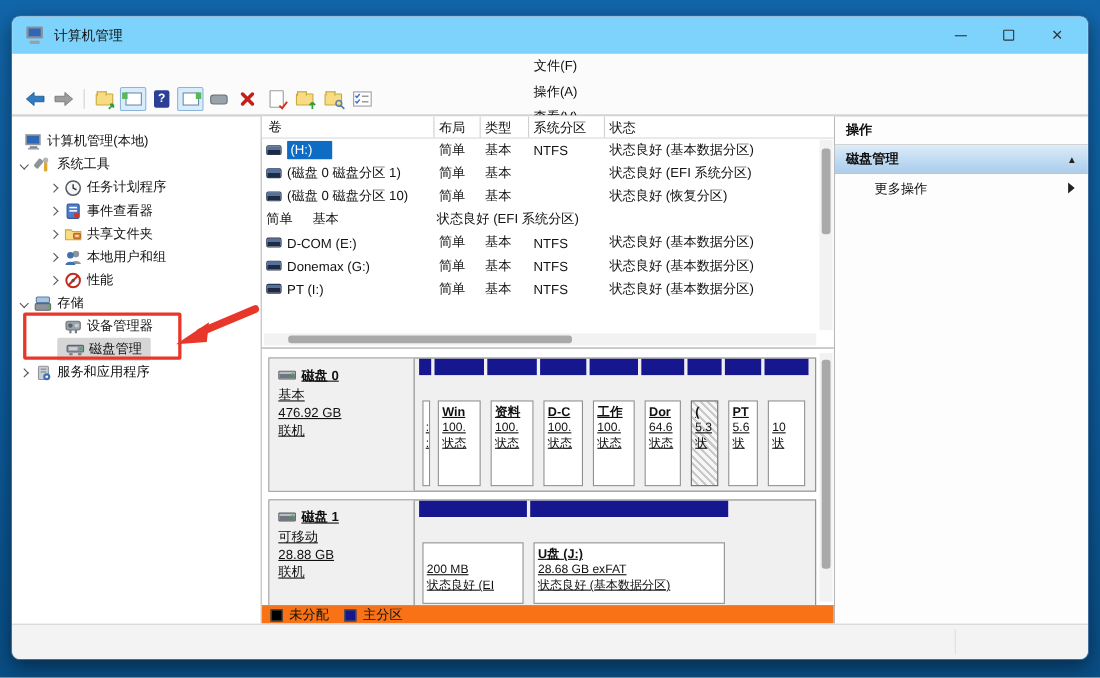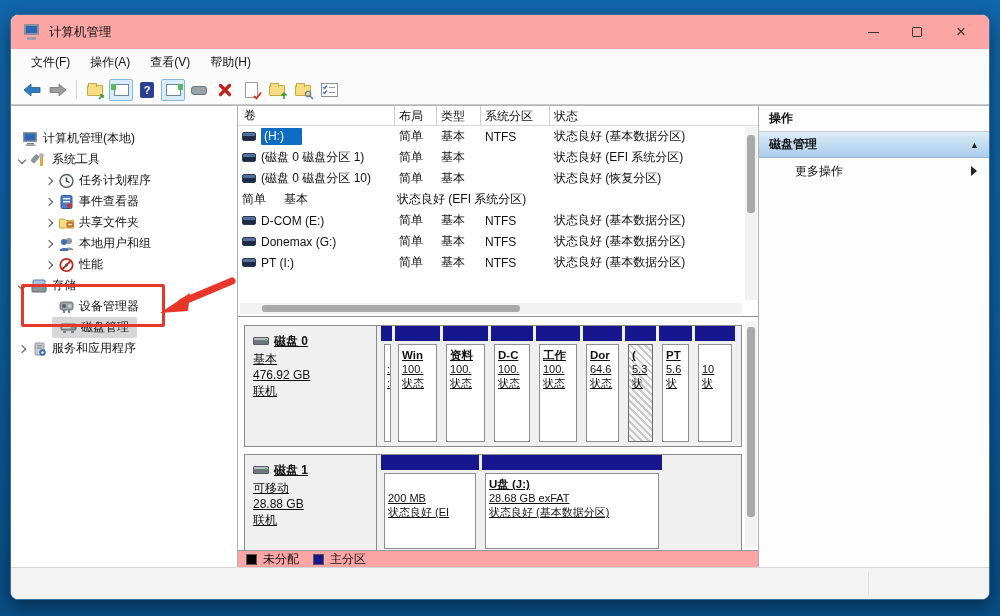--- a/index.html
+++ b/index.html
@@ -5,33 +5,33 @@
   * { margin:0; padding:0; box-sizing:border-box; }
   html,body { width:1000px; height:616px; overflow:hidden;
     font-family:"Liberation Sans","DejaVu Sans",sans-serif; font-size:12px; color:#111; }
   body { background:linear-gradient(180deg,#1166aa 0%,#0d5c9d 55%,#094e85 100%); position:relative; }
 
   .window { position:absolute; left:10px; top:14px; width:980px; height:586px;
     background:#fdfdfd; border:1px solid #3f6f9e; border-radius:8px;
     box-shadow:0 6px 18px rgba(0,0,0,.45); overflow:hidden; }
 
   
-  .titlebar { height:34px; display:flex; align-items:center; padding-left:12px; background:#fca5a5; }
+  .titlebar { height:34px; display:flex; align-items:center; padding-left:12px; background:#7dd3fc; }
   .app-icon { width:18px; height:16px; position:relative; margin-right:8px; }
   .app-icon .scr { position:absolute; left:1px; top:0; width:15px; height:11px; background:#2d67b5; border:2px solid #8b9097; border-radius:1px; }
   .app-icon .base { position:absolute; left:4px; bottom:0; width:9px; height:3px; background:#9aa0a8; }
   .title-text { font-size:12.5px; }
   .win-controls { margin-left:auto; display:flex; align-items:center; height:100%; }
   .wc { width:44px; height:100%; display:flex; align-items:center; justify-content:center; color:#333; }
   .wc-min i { display:block; width:11px; height:0; border-top:1.6px solid #333; }
   .wc-max i { display:block; width:10px; height:10px; border:1.6px solid #333; border-radius:1px; }
   .wc-close { font-size:17px; margin-right:6px; }
 
   
-  .menubar { height:27px; display:flex; align-items:center; padding-left:10px; background:#fbfbfb; }
+  .menubar { height:27px; display:flex; align-items:center; padding-left:10px; background:#fbfbfb;flex-direction:column; }
   .menu-item { padding:3px 10px; }
 
   
   .toolbar { height:29px; display:flex; align-items:center; padding-left:8px; background:#fbfbfb; border-bottom:1px solid #c9c9c9; }
   .tbi { width:24px; height:22px; display:flex; align-items:center; justify-content:center; margin:0 1px; position:relative; }
   .tbi.boxed { background:#d9ecfb; border:1px solid #8ab6dc; border-radius:2px; }
   .tb-sep { width:1px; height:18px; background:#d2d2d2; margin:0 5px; }
   .folder { width:16px; height:11px; background:#f7dc84; border:1px solid #c9a93f; border-radius:1px; position:relative; }
   .folder::before { content:""; position:absolute; left:0; top:-3px; width:7px; height:3px; background:#f7dc84; border:1px solid #c9a93f; border-bottom:none; }
   .mini-badge { position:absolute; right:1px; bottom:1px; }
@@ -40,21 +40,21 @@
   .miniwin .lp { position:absolute; left:1px; top:4px; width:5px; height:6px; background:#59b75c; }
   .miniwin .rp { position:absolute; right:1px; top:4px; width:5px; height:6px; background:#59b75c; }
   .help-badge { width:14px; height:16px; background:#2b3f96; color:#fff; font-weight:bold; font-size:11px; display:flex; align-items:center; justify-content:center; border-radius:2px; }
   .doc { width:13px; height:16px; background:#fff; border:1px solid #9a9a9a; border-radius:1px; position:relative; }
   .gadget { width:16px; height:9px; background:#9aa2aa; border:1px solid #6d757d; border-radius:3px; }
 
   
   .content { position:absolute; left:0; top:90px; right:0; bottom:32px; display:flex; background:#fff; border-top:1px solid #b5b5b5; }
 
   
-  .tree-panel { width:227px; border-right:1px solid #b0b0b0; background:#fff; padding-top:22px; position:relative; overflow:hidden; }
+  .tree-panel { width:227px; border-right:1px solid #b0b0b0; background:#fff; padding-top:12px; position:relative; overflow:hidden; }
   .trow { height:21px; display:flex; align-items:center; position:relative; }
   .chev { width:6px; height:6px; border-right:1.6px solid #555; border-bottom:1.6px solid #555; display:inline-block; flex:none; }
   .chev.right { transform:rotate(-45deg); }
   .chev.down { transform:rotate(45deg); }
   .chev.none { border:none; }
   .ticon { width:17px; height:16px; flex:none; margin:0 4px 0 6px; }
   .tlabel { white-space:nowrap; }
   .tsel { background:#d6d6d6; border-radius:2px; padding:2px 8px 2px 2px; display:flex; align-items:center; }
   .ind0 { padding-left:5px; } .ind1 { padding-left:8px; } .ind2 { padding-left:35px; }
 
@@ -81,26 +81,26 @@
   .gscroll { position:absolute; right:1px; top:4px; bottom:20px; width:12px; background:#f2f2f2; }
   .gscroll .thumb { position:absolute; left:2px; top:6px; width:8px; height:190px; background:#a9a9a9; border-radius:3px; }
   .disk-strip { position:absolute; left:6px; right:16px; border:1px solid #8a8a8a; background:#f0f0f0; display:flex;text-decoration:underline; }
   .disk0 { top:8px; height:122px; }
   .disk1 { top:137px; height:100px; }
   .dinfo { width:132px; flex:none; border-right:1px solid #8a8a8a; padding:7px 8px; background:#f0f0f0; line-height:16px; }
   .dname { display:flex; align-items:center; font-weight:bold; margin-bottom:2px; }
   .dico { width:16px; height:8px; background:linear-gradient(#b9bec4 0 40%,#6f767e 40%); border:1px solid #565c63; border-radius:1px; margin-right:5px; position:relative; }
   .dico::after { content:""; position:absolute; right:1px; top:1px; width:2px; height:2px; background:#35c13f; }
   .parts { flex:1; display:flex; padding:0 0 0 4px; gap:3px; overflow:hidden; }
-  .part { display:flex; flex-direction:column; flex:none; }
+  .part { display:flex; flex-direction:column; flex:none;gap:20px; }
   .pbar { height:15px; background:#16168e; margin-top:0; }
   .pbody { flex:1; margin:3px 3px 4px; background:#fff; border:1px solid #8f8f8f; padding:3px 3px; font-size:11px; line-height:14px; overflow:hidden; white-space:nowrap; }
   .pbody b { font-size:11.5px; }
   .pbody.hatch { background:repeating-linear-gradient(45deg,#f6f6f6 0 3px,#c9c9c9 3px 5px); border-color:#6a6a6a; }
-  .legend { position:absolute; left:0; right:0; bottom:0; height:17px; background:#fca5a5; border-top:1px solid #9a9a9a; display:flex; align-items:center; padding-left:8px; gap:6px; }
+  .legend { position:absolute; left:0; right:0; bottom:0; height:17px; background:#f97316; border-top:1px solid #9a9a9a; display:flex; align-items:center; padding-left:8px; gap:6px; }
   .lsq { width:11px; height:11px; display:inline-block; border:1px solid #555; }
   .lsq.unalloc { background:#000; }
   .lsq.primary { background:#16168e; }
   .legend span.ltext { margin-right:8px; }
 
   
   .actions-panel { flex:1; border-left:1px solid #b0b0b0; background:#fdfdfd; }
   .act-header { height:26px; display:flex; align-items:center; padding-left:10px; font-weight:bold; border-bottom:1px solid #cfcfcf; }
   .act-section { height:26px; display:flex; align-items:center; padding:0 10px;
     background:linear-gradient(#dcebf8,#aacdec); border-bottom:1px solid #9ab8d4; font-weight:bold; }

